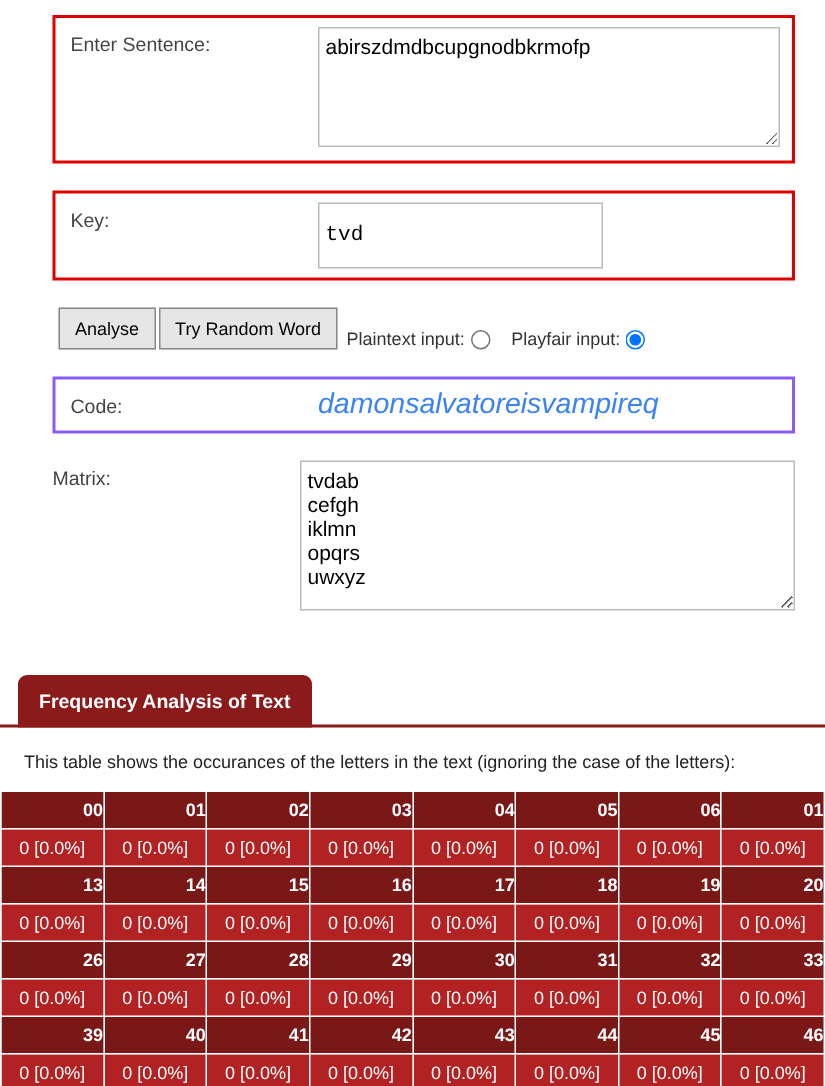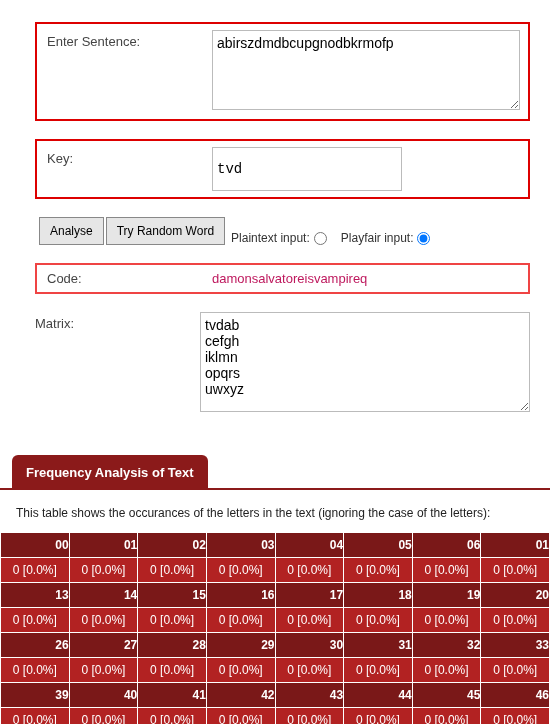--- a/index.html
+++ b/index.html
@@ -1,31 +1,31 @@
 <!DOCTYPE html>
 <html><head>
 <meta charset="utf-8">
 <style>
   * { box-sizing: border-box; margin: 0; padding: 0; }
   body { font-family: Verdana, Arial, sans-serif; font-size: 12px; color: #333; background: #fff; width: 550px; }
   .form-area { padding: 10px 20px 10px 35px; background: #fff; }
   .form-row { display: flex; margin-bottom: 18px; align-items: flex-start; }
-  .form-row.redbox { border: 2px solid #d00; padding: 6px 8px 6px 10px; margin-top: 12px; }
+  .form-row.redbox { border: 2px solid #d00; padding: 6px 8px 6px 10px; }
   .form-label { width: 165px; font-size: 13px; color: #444; padding-top: 4px; }
   .form-control { flex: 1; }
   textarea { width: 100%; height: 80px; font-family: Liberation Sans, sans-serif; font-size: 14px; padding: 4px; border: 1px solid #bbb; resize: both; }
   textarea.matrix { height: 100px; }
   input[type=text] { width: 190px; font-family: "Courier New", monospace; font-size: 14px; padding: 13px 4px; border: 1px solid #bbb; }
   .button-row { display: flex; align-items: flex-end; gap: 2px; margin-bottom: 18px; padding-left: 4px; }
   button { font-family: inherit; font-size: 12px; padding: 6px 10px; background: #e6e6e6; border: 1px solid #888; cursor: pointer; }
   .radio-label { font-size: 12px; color: #333; margin-left: 4px; }
   input[type=radio] { margin: 0 8px 0 2px; vertical-align: middle; }
-  .code-row { display: flex; border: 2px solid #ef4444; padding: 6px 8px 6px 10px; margin-bottom: 18px; align-items: center; }
+  .code-row { display: flex; border: 2px solid #8b5cf6; padding: 6px 8px 6px 10px; margin-bottom: 18px; align-items: center; }
   .code-label { width: 165px; font-size: 13px; color: #444; }
-  .code-value { font-size: 13px; color: #be185d; }
+  .code-value { font-size: 19px; color: #3b82f6; font-style: italic; }
   .section-header { background: #8b1a1a; color: #fff; font-weight: bold; font-size: 13px; padding: 10px 14px; display: inline-block; border-radius: 6px 6px 0 0; margin: 12px 0 0 12px; }
   .section-wrap { border-top: 2px solid #8b1a1a; margin-top: -2px; padding-top: 10px; }
   .freq-desc { font-size: 12px; color: #222; margin: 6px 0 12px 0; padding: 0 16px; }
   .freq-table { width: 100%; border-collapse: collapse; }
   .freq-table tr.head td { background: #7a1818; color: #fff; font-weight: bold; text-align: right; padding: 5px 0; border: 1px solid #fff; font-size: 12px; }
   .freq-table tr.val td { background: #b22222; color: #fff; text-align: center; padding: 5px 0; border: 1px solid #fff; font-size: 12px; }
 </style>
 </head>
 <body>
 

